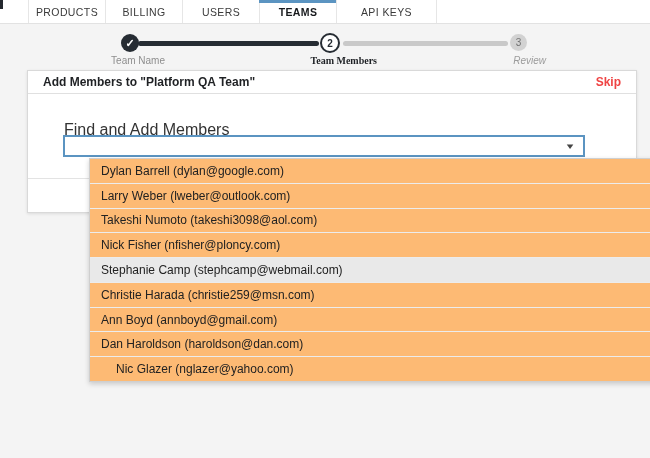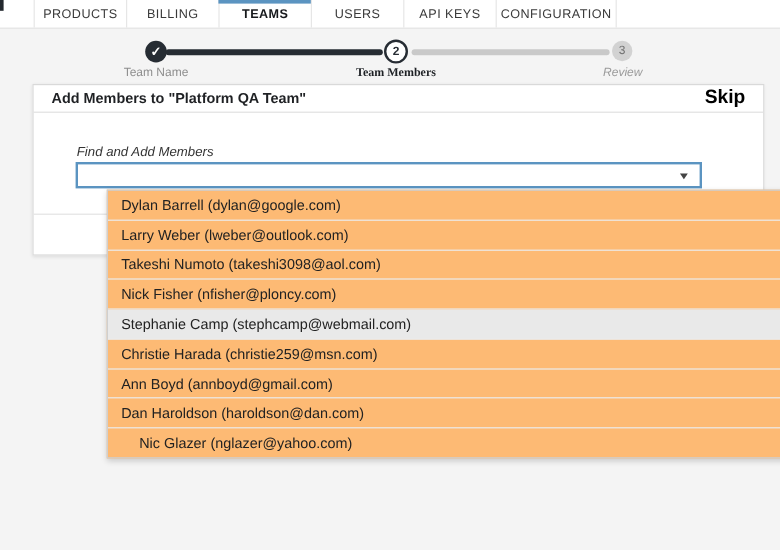--- a/index.html
+++ b/index.html
@@ -50,50 +50,50 @@
     background:#fff; border:2px solid #262c33;
     color:#262c33; font-size:10px; font-weight:bold;
   }
   .step-upcoming {
     left:510px; top:10px; width:17px; height:17px;
     background:#d2d2d2; color:#717171; font-size:10px;
   }
   .step-line { position:absolute; top:17px; height:5px; border-radius:3px; }
   .line-done { left:138px; width:181px; background:#262c33; }
   .line-upcoming { left:343px; width:165px; background:#c9c9c9; }
-  .step-label { position:absolute; top:31px; font-size:10px; text-align:center; }
+  .step-label { position:absolute; top:31px; font-size:10px; text-align:right; }
   .label-done { left:95px; width:70px; color:#8e8e8e; }
   .label-current { left:283px; width:94px; color:#1e2125; font-weight:bold;font-family:Liberation Serif, serif; }
   .label-upcoming { left:492px; width:54px; color:#9b9b9b;font-style:italic; }
 
   
   .card {
     position:absolute; left:27px; top:70px; width:610px; height:143px;
     background:#fff; border:1px solid #d9d9d9;
     box-shadow:0 1px 3px rgba(0,0,0,.10);
   }
   .card-header {
     height:23px; border-bottom:1px solid #e0e0e0;
     display:flex; align-items:center; justify-content:space-between;
     padding:0 15px;
   }
   .card-title { font-size:12px; font-weight:bold; color:#1f2124; }
   .skip-link {
-    font-size:16px; font-weight:bold; color:#000000;
+    font-size:12px; font-weight:bold; color:#ef4444;
     cursor:pointer;
   }
   .card-footer-divider {
     position:absolute; left:0; right:0; top:107px;
     border-top:1px solid #e3e3e3;
   }
 
   
   .field-label {
     position:absolute; left:64px; top:121px;
-    font-size:11px; color:#333;font-style:italic;
+    font-size:16px; color:#333;
   }
   .combobox {
     position:absolute; left:63px; top:135px; width:522px; height:22px;
     background:#fff; border:2px solid #5b94c1;
     display:flex; align-items:center; justify-content:space-between;
     padding:0 9px 0 4px; cursor:text;
   }
   .combo-value { font-size:12px; color:#222; }
   .combo-arrow { font-size:8px; color:#444; transform:scaleX(1.4); }
 
@@ -117,24 +117,23 @@
     position:absolute; right:1px; top:35px; width:6px; height:186px;
     background:#a9b0b6; border-radius:3px; cursor:pointer;
   }
 </style>
 </head>
 <body>
 
 <div class="tabbar">
   <div class="tab">PRODUCTS</div>
   <div class="tab">BILLING</div>
+  <div class="tab">USERS</div>
   <div class="tab active">TEAMS</div>
-  <div class="tab">USERS</div>
   <div class="tab">API KEYS</div>
-  <div class="tab">CONFIGURATION</div>
 </div>
 <div class="corner-artifact"></div>
 
 <div class="stepper">
   <div class="step-circle step-done">
     <span>✓</span>
   </div>
   <div class="step-line line-done"></div>
   <div class="step-circle step-current">
     <span>2</span>

